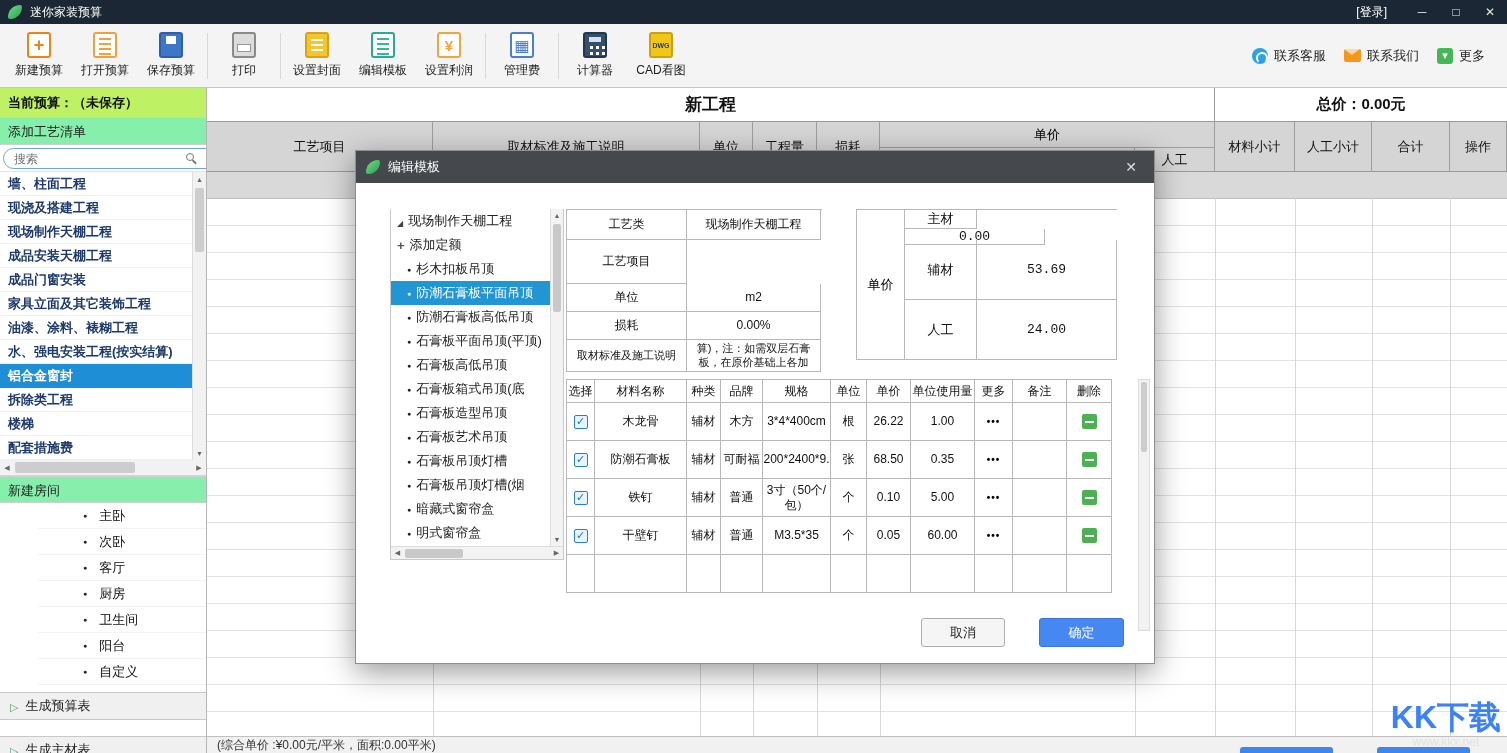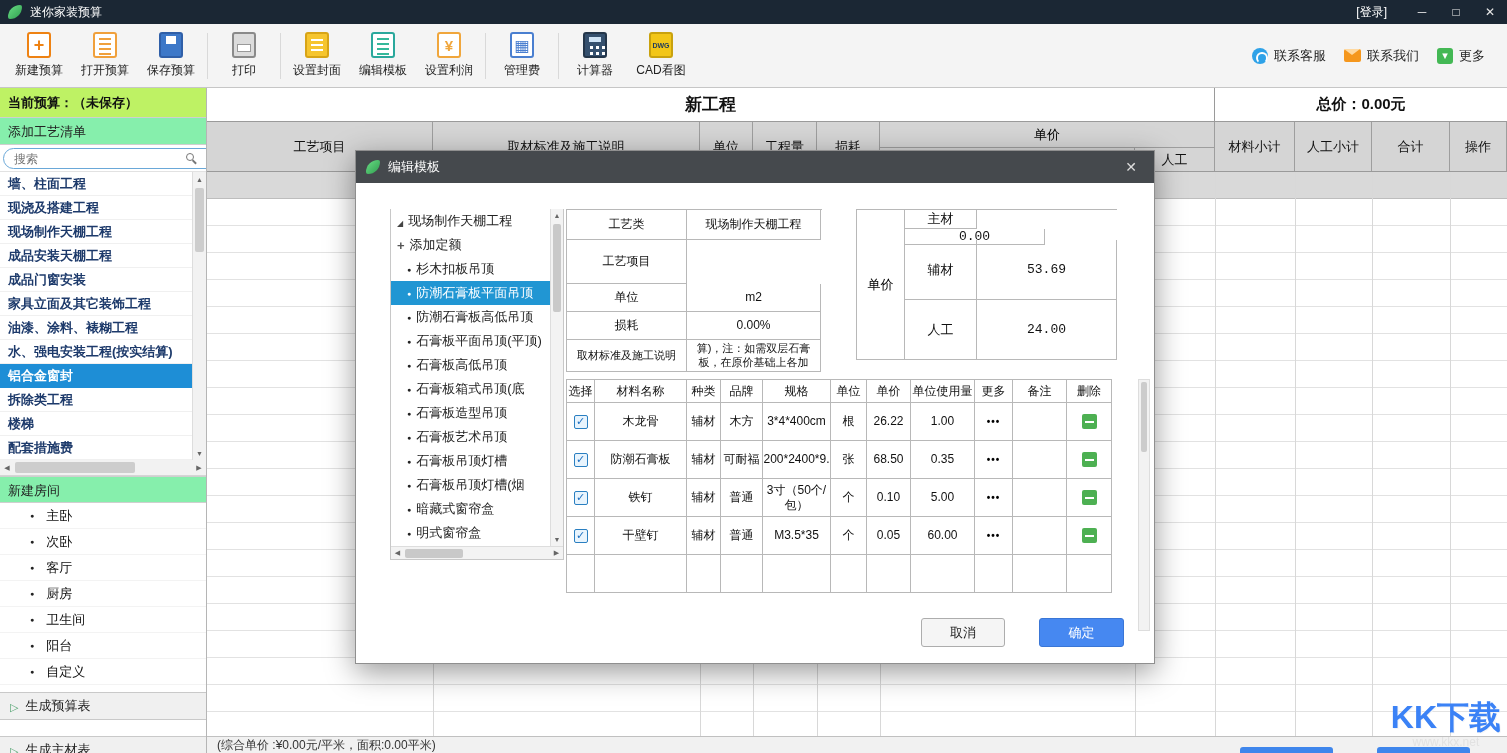--- a/index.html
+++ b/index.html
@@ -58,21 +58,21 @@
   .vscroll .arr { position:absolute; left:0; right:0; height:14px; display:flex; align-items:center; justify-content:center; }
   .vscroll .arr.up { top:0; } .vscroll .arr.dn { bottom:0; }
   .arr::after { font-size:7px; color:#666; }
   .arr.up::after { content:'▲'; } .arr.dn::after { content:'▼'; } .arr.l::after { content:'◀'; } .arr.r::after { content:'▶'; }
   .thumb { position:absolute; left:2px; right:2px; top:16px; height:64px; background:#cdcdcd; border-radius:2px; }
   .hscroll { position:absolute; top:372px; left:0; right:0; height:16px; background:#f2f2f2; border-bottom:1px solid #d5d5d5; }
   .hscroll .arr { position:absolute; top:0; bottom:0; width:14px; display:flex; align-items:center; justify-content:center; }
   .hscroll .arr.l { left:0; } .hscroll .arr.r { right:0; }
   .hthumb { position:absolute; left:15px; top:2px; height:11px; width:120px; background:#cdcdcd; border-radius:2px; }
   .sb-rooms { position:absolute; top:415px; left:0; right:0; }
-  .room-item { height:26px; display:flex; align-items:center; padding-left:30px; font-size:13px; color:#111; border-bottom:1px solid #f3f3f3; cursor:pointer; }
+  .room-item { height:26px; display:flex; align-items:center; padding-left:45px; font-size:13px; color:#111; border-bottom:1px solid #f3f3f3; cursor:pointer;margin-left:38px; }
   .dot { margin-right:12px; display:inline-flex; }
   .dot::after { content:'●'; font-size:7px; color:#222; }
   .sb-gen { position:absolute; left:0; right:0; height:28px; background:#f0f0f0; border-top:1px solid #c9c9c9; border-bottom:1px solid #c9c9c9; display:flex; align-items:center; padding-left:10px; gap:7px; font-size:13px; color:#222; cursor:pointer; }
   .gen1 { top:604px; } .gen2 { top:648px; }
   .tri::after { content:'▷'; font-size:11px; color:#4aa06a; }
 
   
   .main { position:absolute; left:207px; top:88px; right:0; bottom:0; overflow:hidden; background:#fff; }
   .proj-header { position:absolute; top:0; left:0; right:0; height:34px; display:flex; border-bottom:1px solid #9a9a9a; background:#fff; }
   .proj-title { width:1008px; display:flex; align-items:center; justify-content:center; font-size:17px; font-weight:700; color:#111; border-right:1px solid #9a9a9a; }

